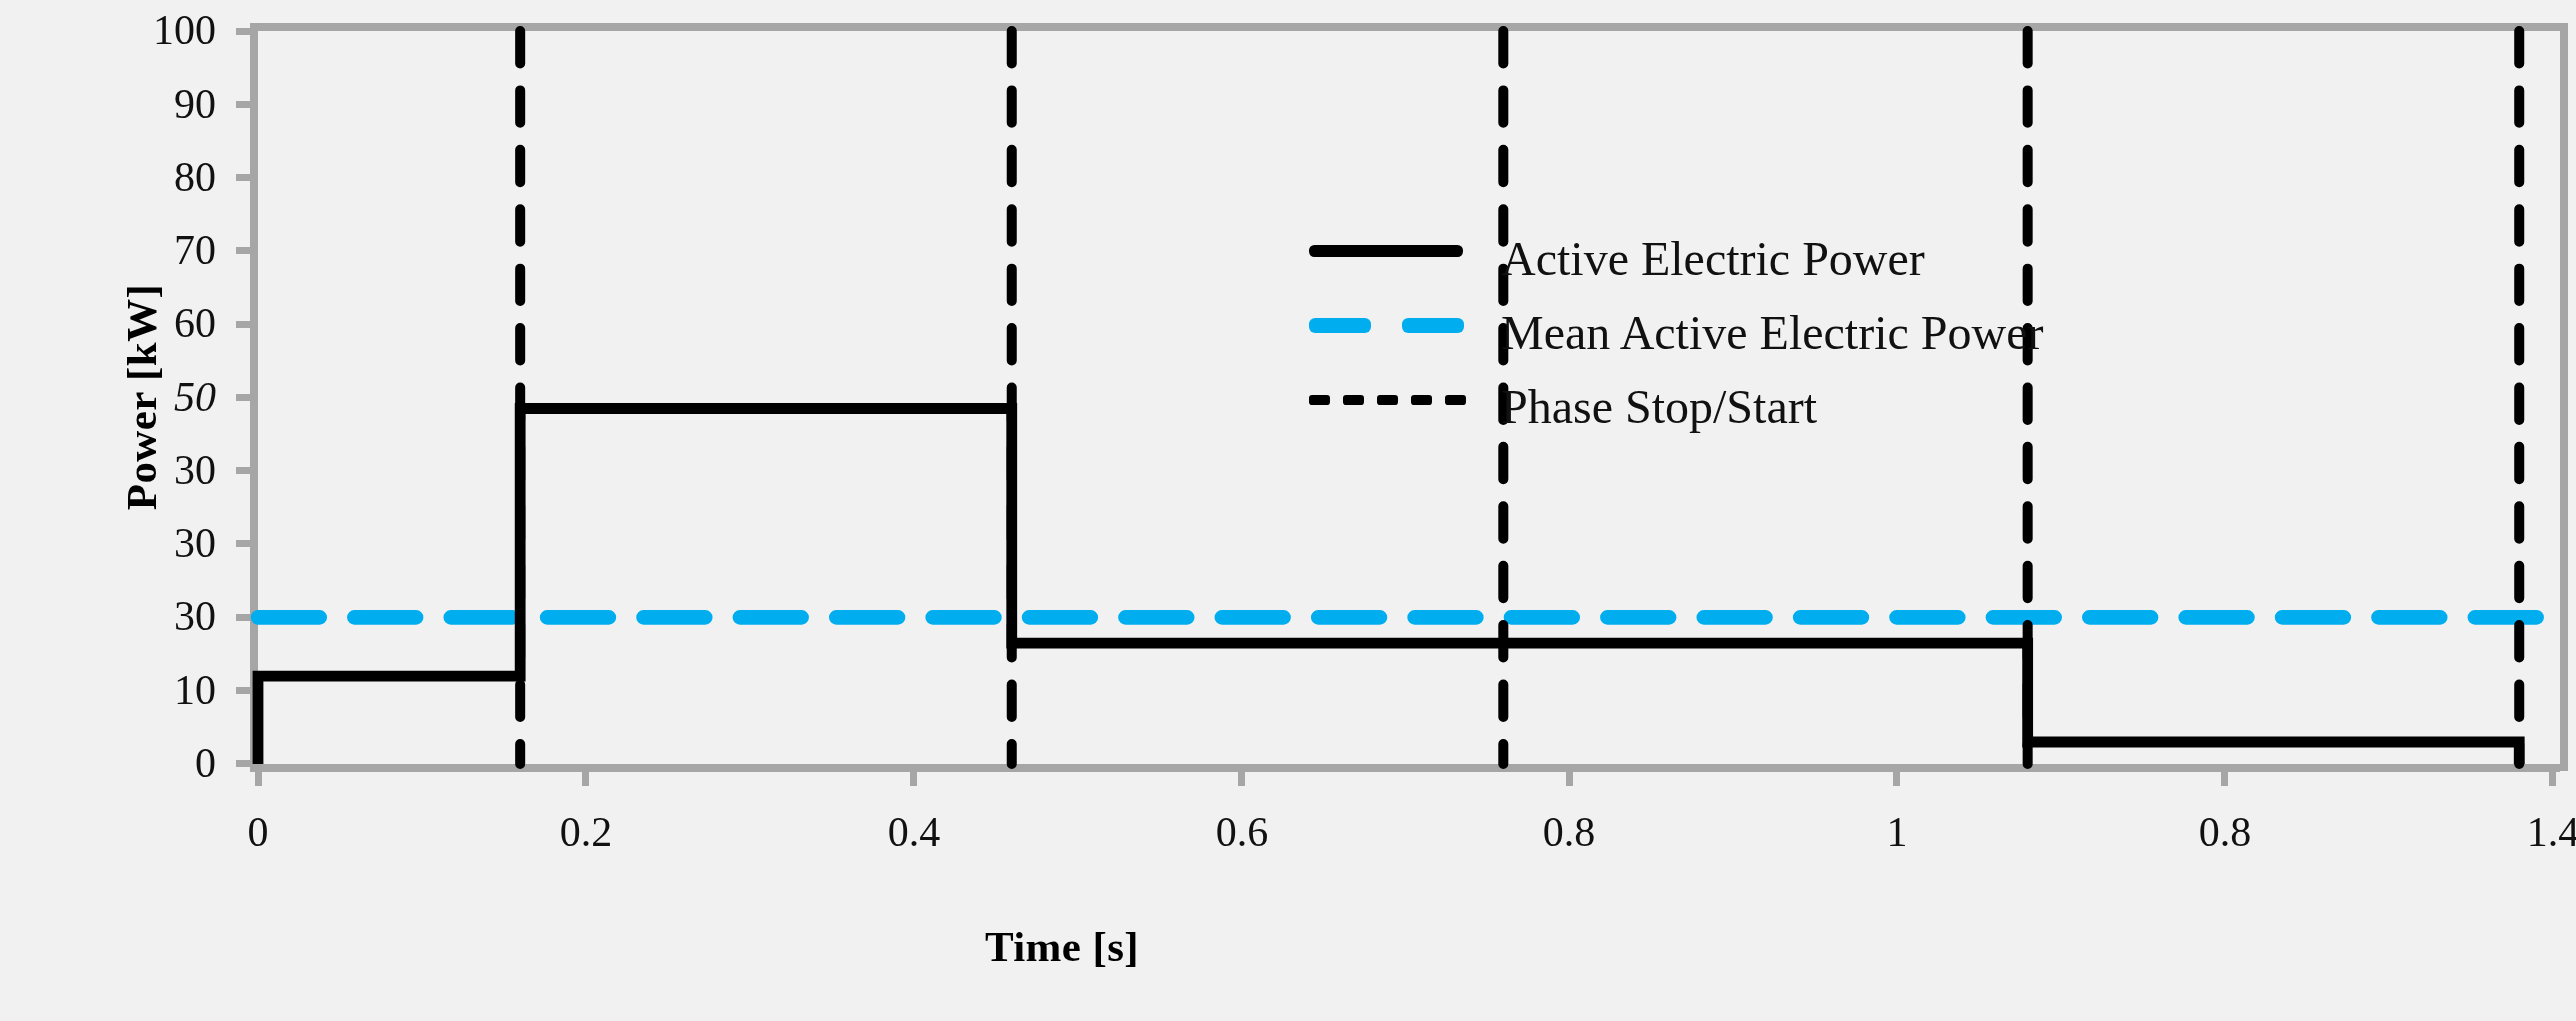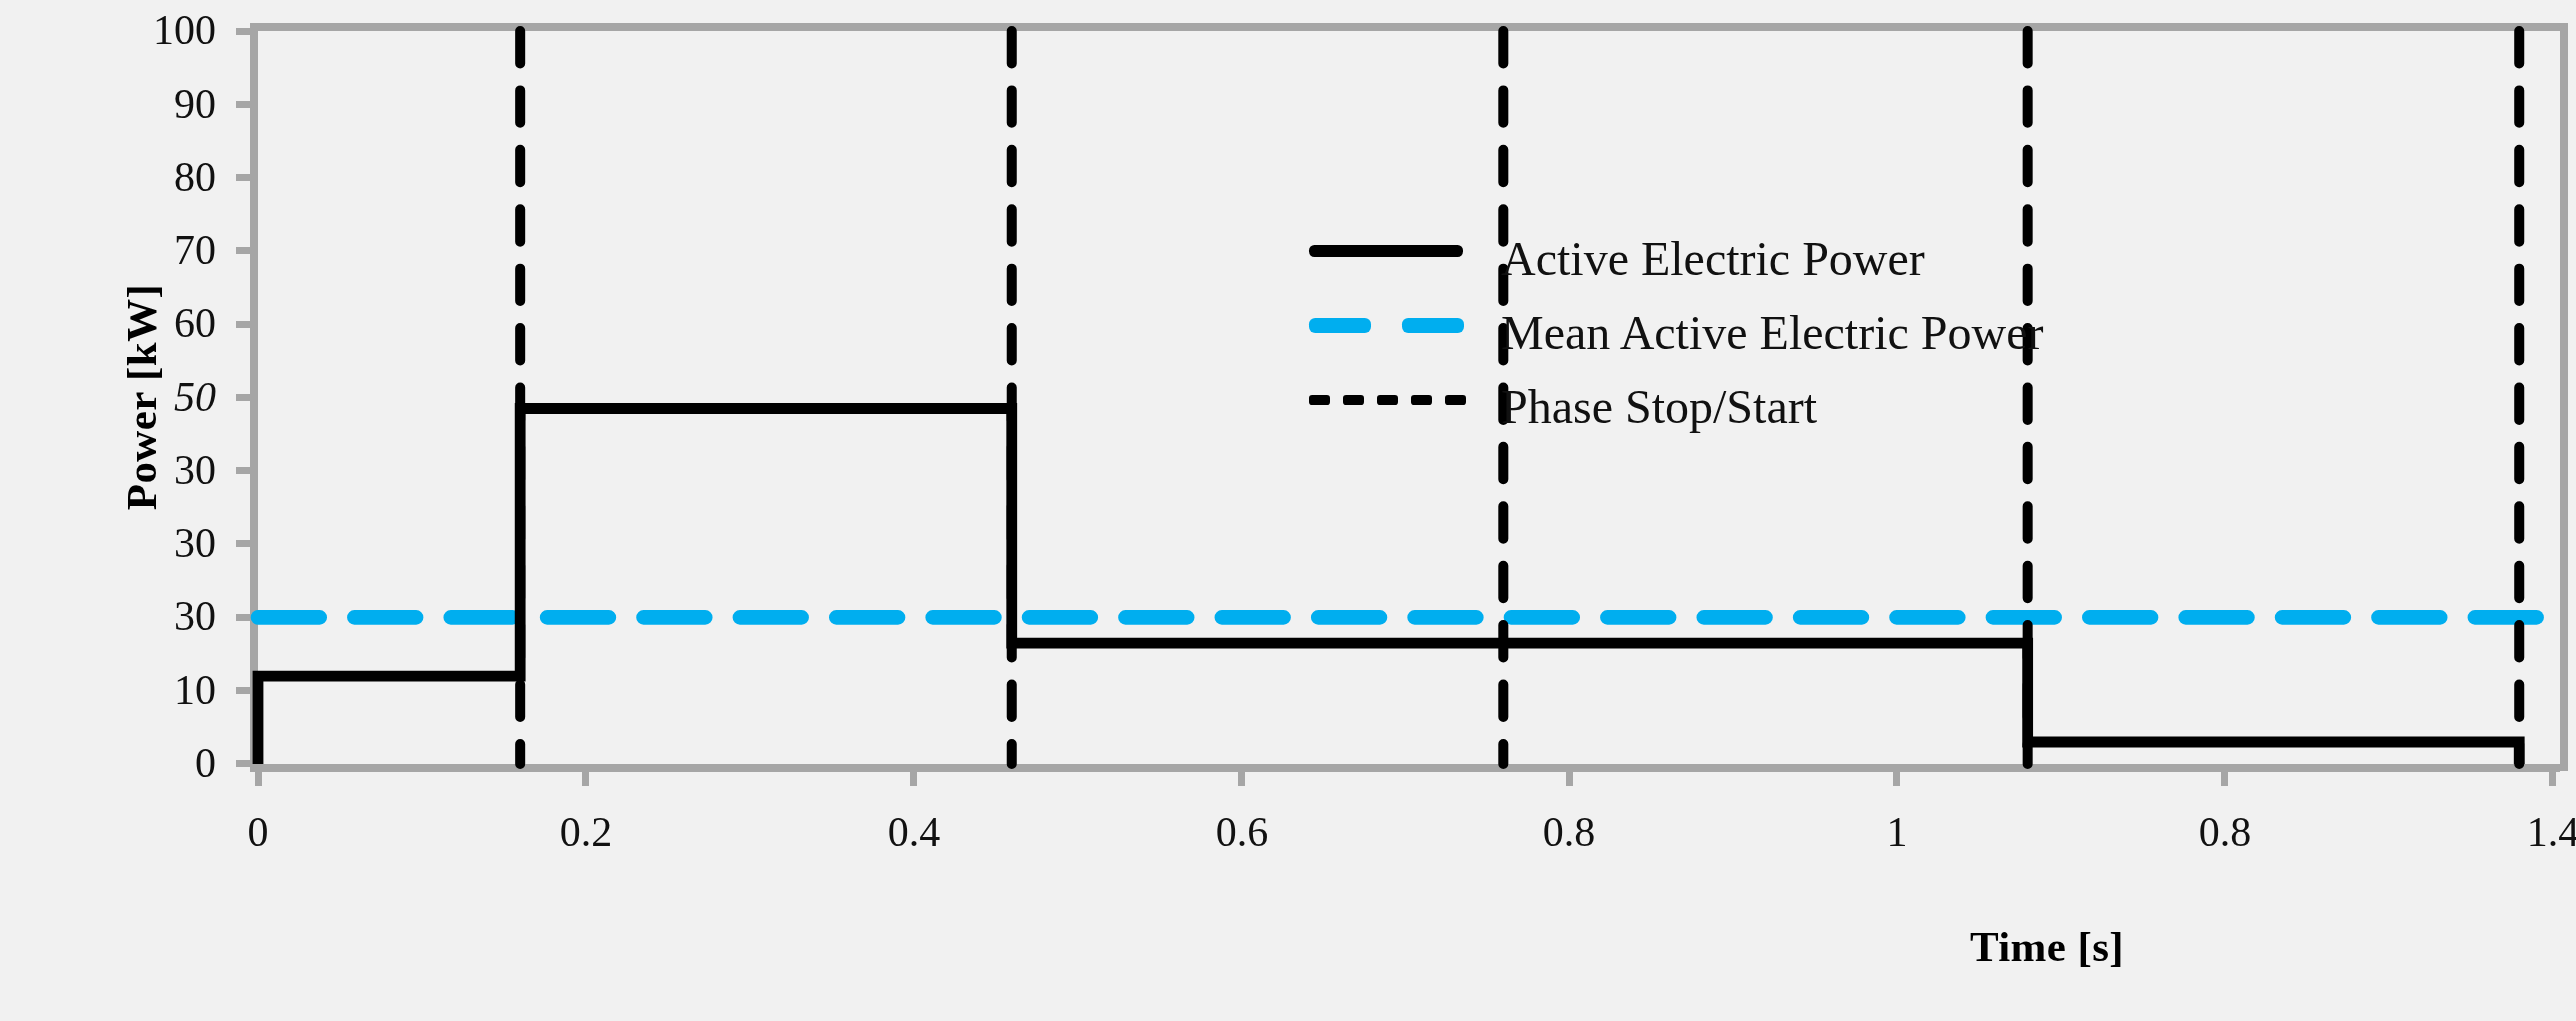--- a/index.html
+++ b/index.html
@@ -76,21 +76,21 @@
     font-weight: bold;
     color: #000000;
     white-space: nowrap;
     letter-spacing: 0.4px;
   }
   #x-axis-title {
     position: absolute;
     left: 0;
     top: 922px;
     width: 2124px;
-    text-align: right;
+    text-align: center;
     font-size: 43px;
     font-weight: bold;
     color: #000000;
     white-space: nowrap;
     letter-spacing: 0.4px;
   }
 
   
   #series-svg {
     position: absolute;

